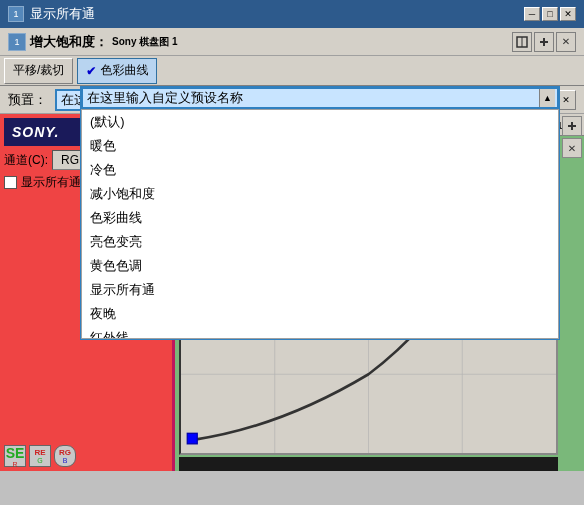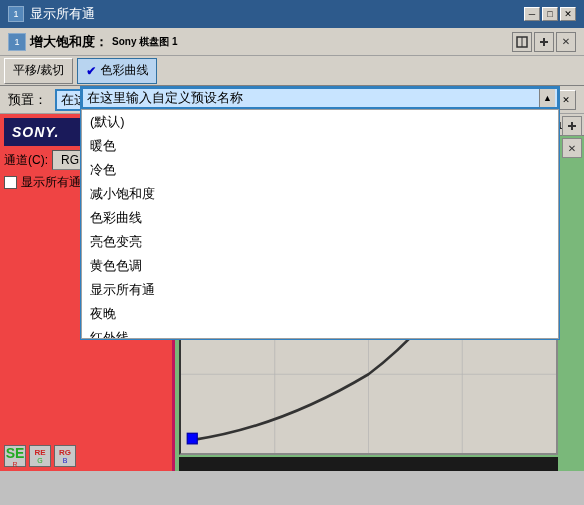--- a/index.html
+++ b/index.html
@@ -418,21 +418,21 @@
 
         <div class="bottom-icons">
           <div class="color-icon" style="background:#c8c8c8;">
             <span style="font-size:14px;font-weight:bold;color:#22aa22;">SE</span>
             <span style="font-size:7px;color:#cc2222;">R</span>
           </div>
           <div class="color-icon" style="background:#c8c8c8;">
             <span style="font-size:8px;font-weight:bold;color:#cc2222;">RE</span>
             <span style="font-size:7px;color:#22aa22;">G</span>
           </div>
-          <div class="color-icon" style="background:#c8c8c8;">
+          <div class="color-icon" style="background:#c8c8c8;border-radius:9px;">
             <span style="font-size:8px;font-weight:bold;color:#cc2222;">RG</span>
             <span style="font-size:7px;color:#2222cc;">B</span>
           </div>
         </div>
       </div>
 
       <div style="flex:1; background:#7ab87a; position:relative;">
 
         <div class="about-btn">
           <span>About </span>

